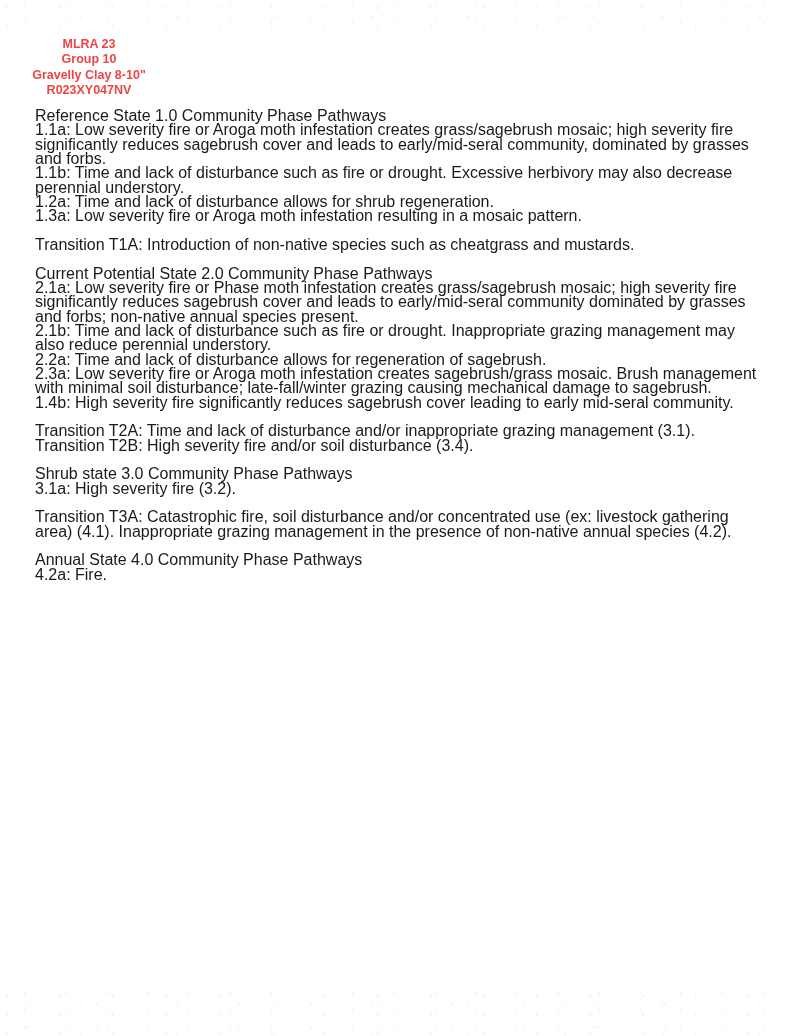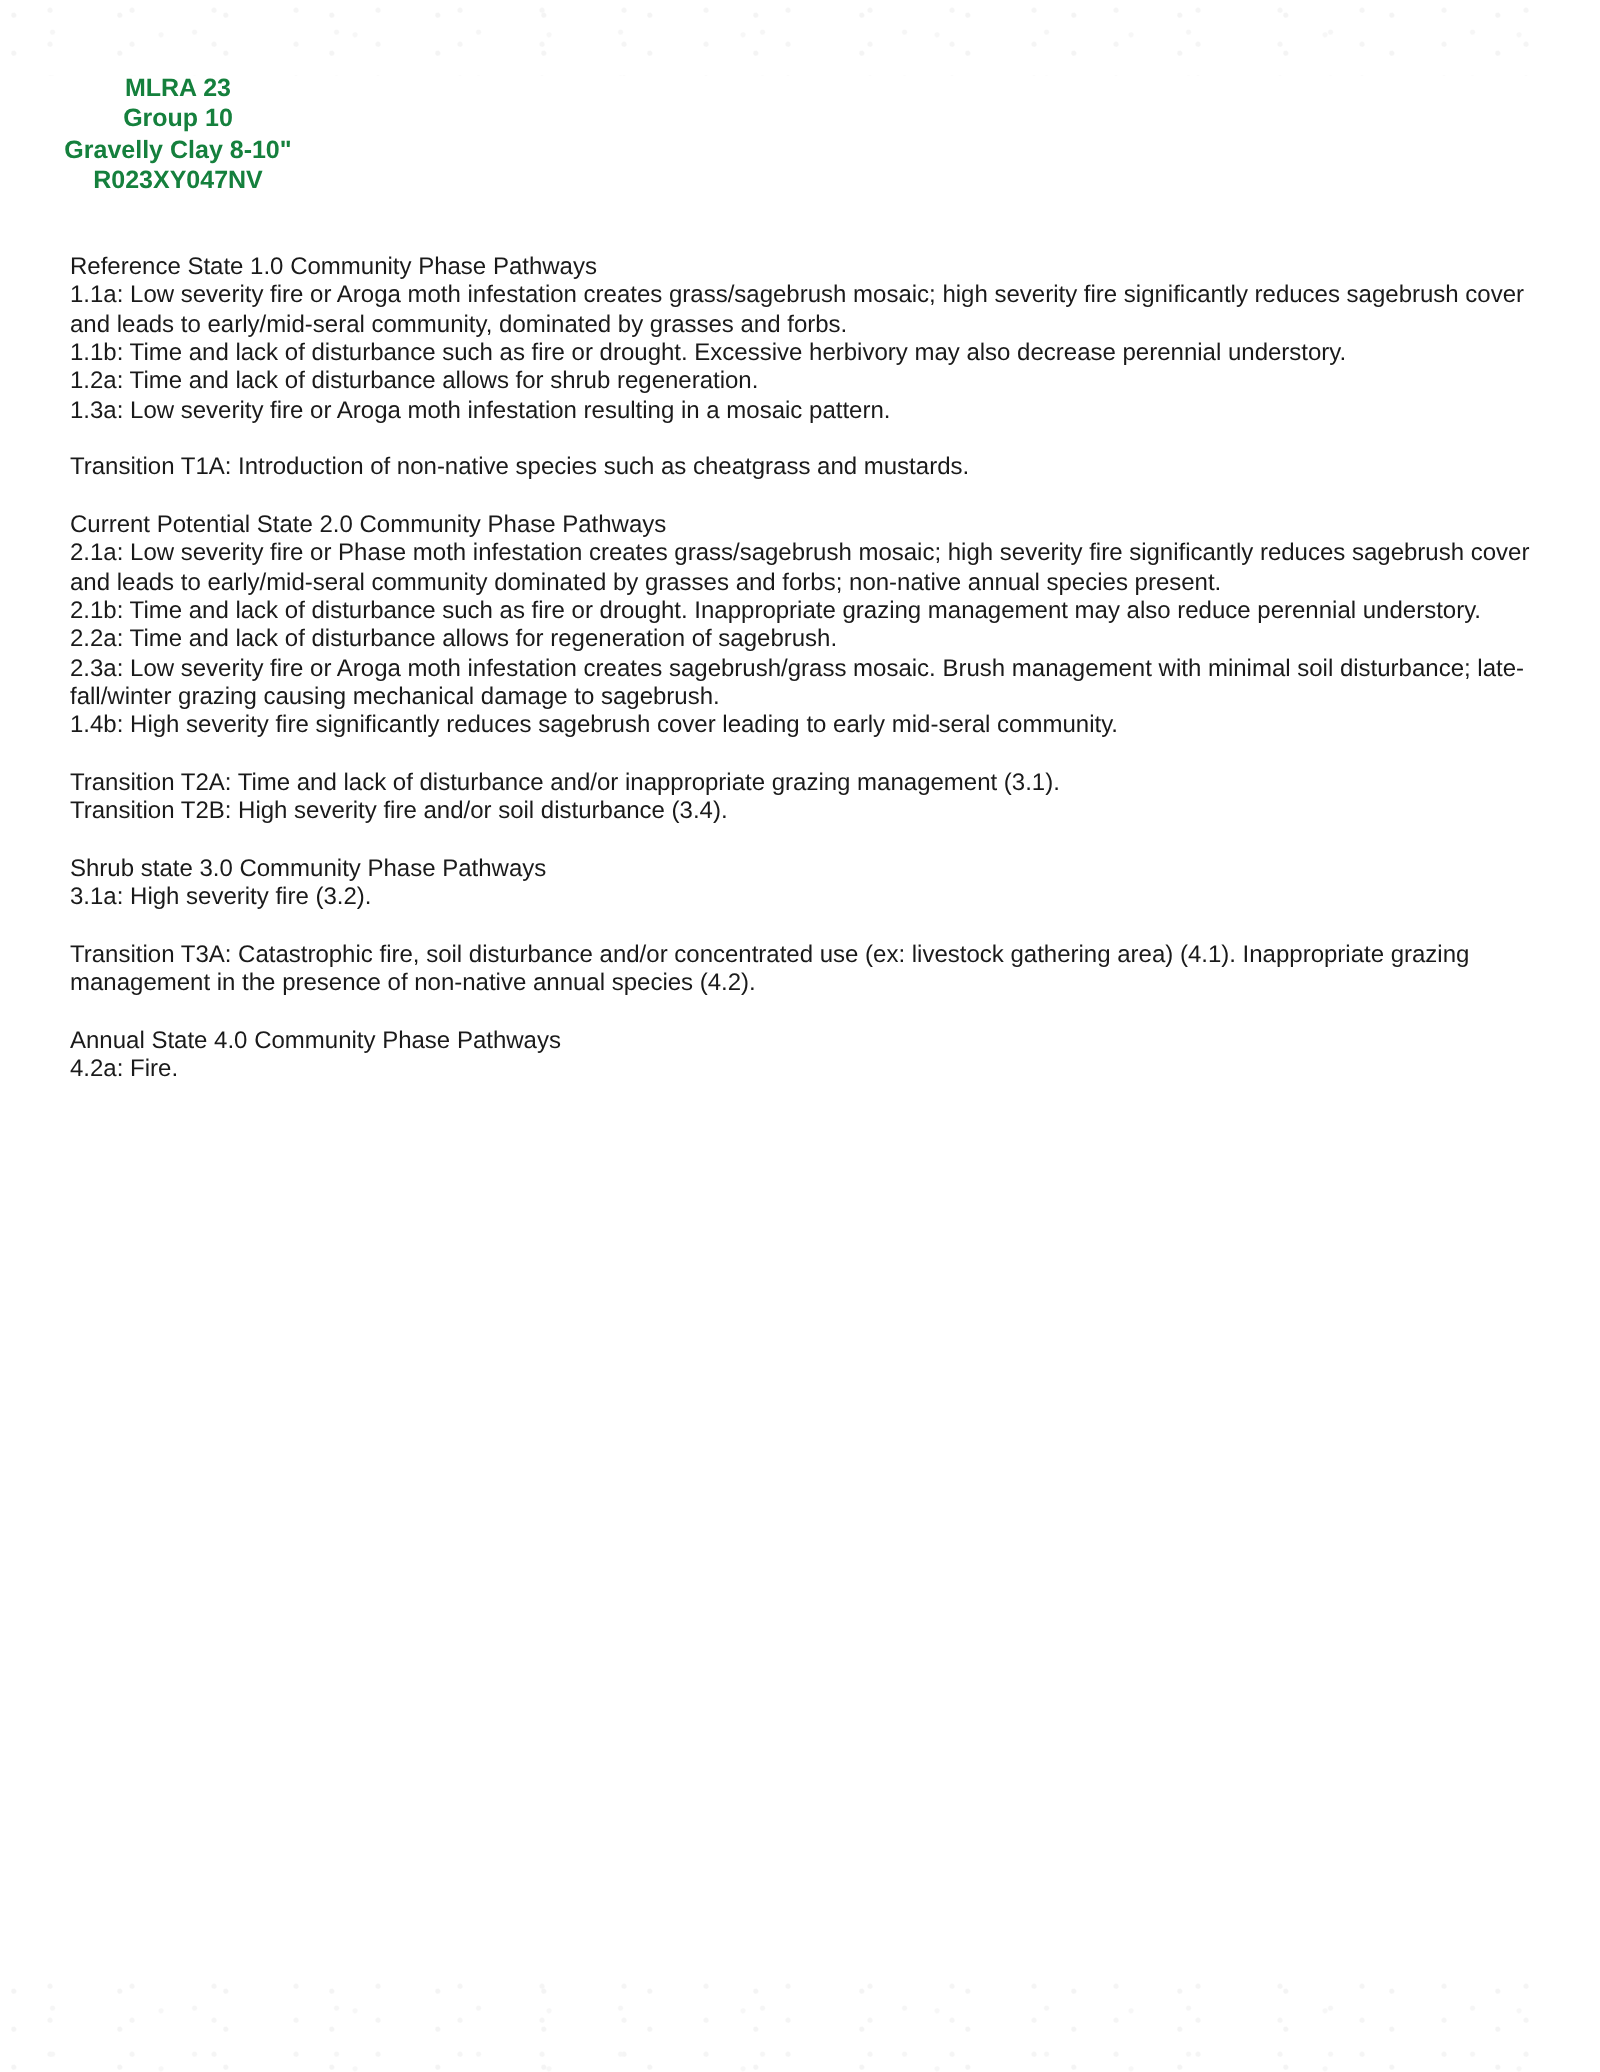--- a/index.html
+++ b/index.html
@@ -36,28 +36,28 @@
   .doc-header {
     position: absolute;
     top: 37px;
     left: 28px;
     width: 122px;
     text-align: center;
     font-size: 12.5px;
     font-weight: bold;
     line-height: 15.4px;
     white-space: nowrap;
-    color: #15803d;
+    color: #ef4444;
   }
   .doc-body {
     position: absolute;
-    top: 126px;
+    top: 109px;
     left: 35px;
     width: 730px;
-    font-size: 12px;
+    font-size: 16px;
     line-height: 14.33px;
   }
   .section {
     margin: 0 0 14.33px 0;
   }
   .line {
     margin: 0;
   }
 </style>
 </head>

